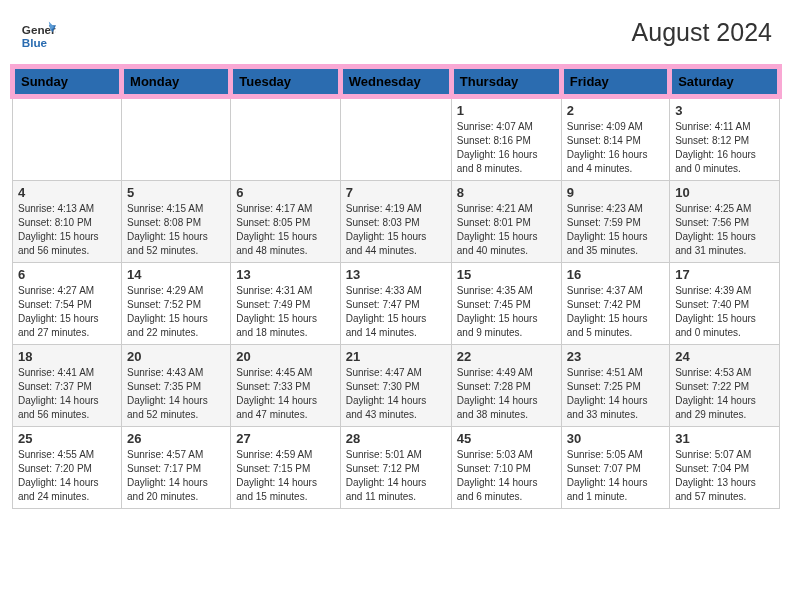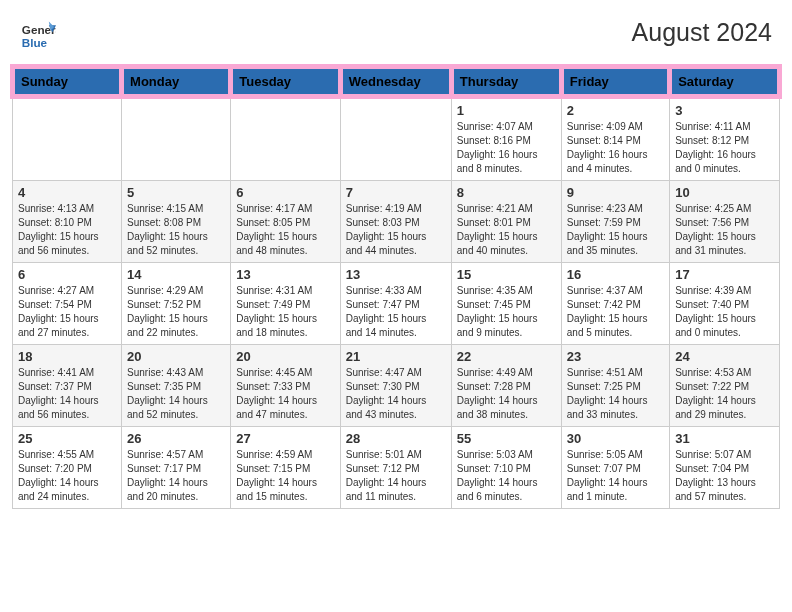--- a/index.html
+++ b/index.html
@@ -229,21 +229,21 @@
         </td>
         <td>
           <span class="day-number">27</span>
           <div class="day-info">Sunrise: 4:59 AM<br>Sunset: 7:15 PM<br>Daylight: 14 hours<br>and 15 minutes.</div>
         </td>
         <td>
           <span class="day-number">28</span>
           <div class="day-info">Sunrise: 5:01 AM<br>Sunset: 7:12 PM<br>Daylight: 14 hours<br>and 11 minutes.</div>
         </td>
         <td>
-          <span class="day-number">55</span>
+          <span class="day-number">45</span>
           <div class="day-info">Sunrise: 5:03 AM<br>Sunset: 7:10 PM<br>Daylight: 14 hours<br>and 6 minutes.</div>
         </td>
         <td>
           <span class="day-number">30</span>
           <div class="day-info">Sunrise: 5:05 AM<br>Sunset: 7:07 PM<br>Daylight: 14 hours<br>and 1 minute.</div>
         </td>
         <td>
           <span class="day-number">31</span>
           <div class="day-info">Sunrise: 5:07 AM<br>Sunset: 7:04 PM<br>Daylight: 13 hours<br>and 57 minutes.</div>
         </td>

